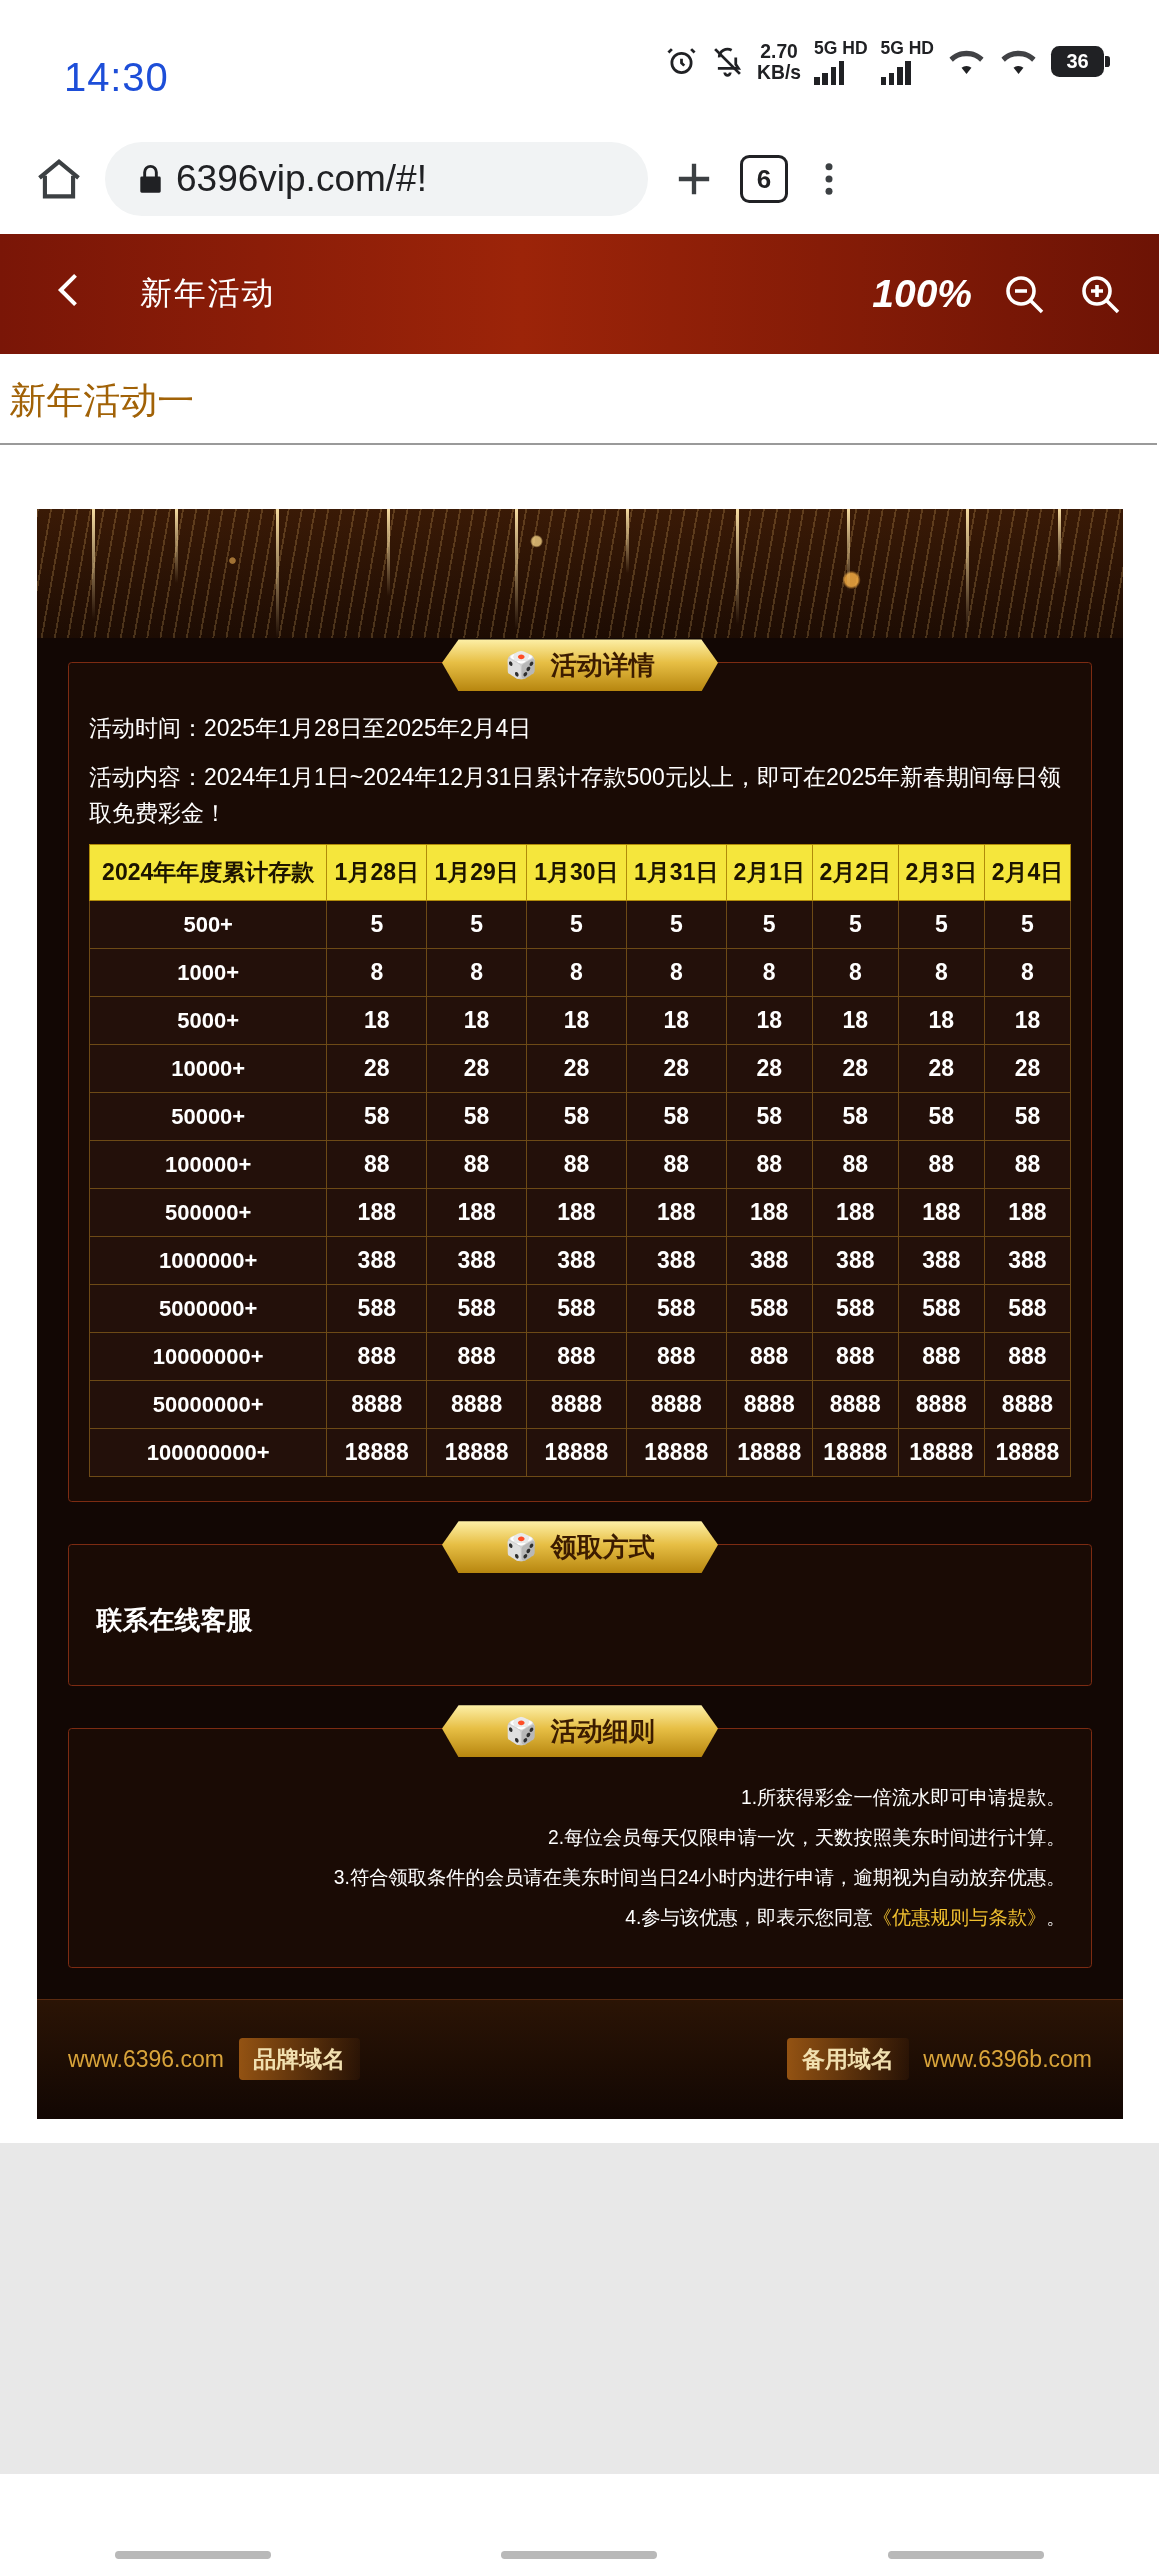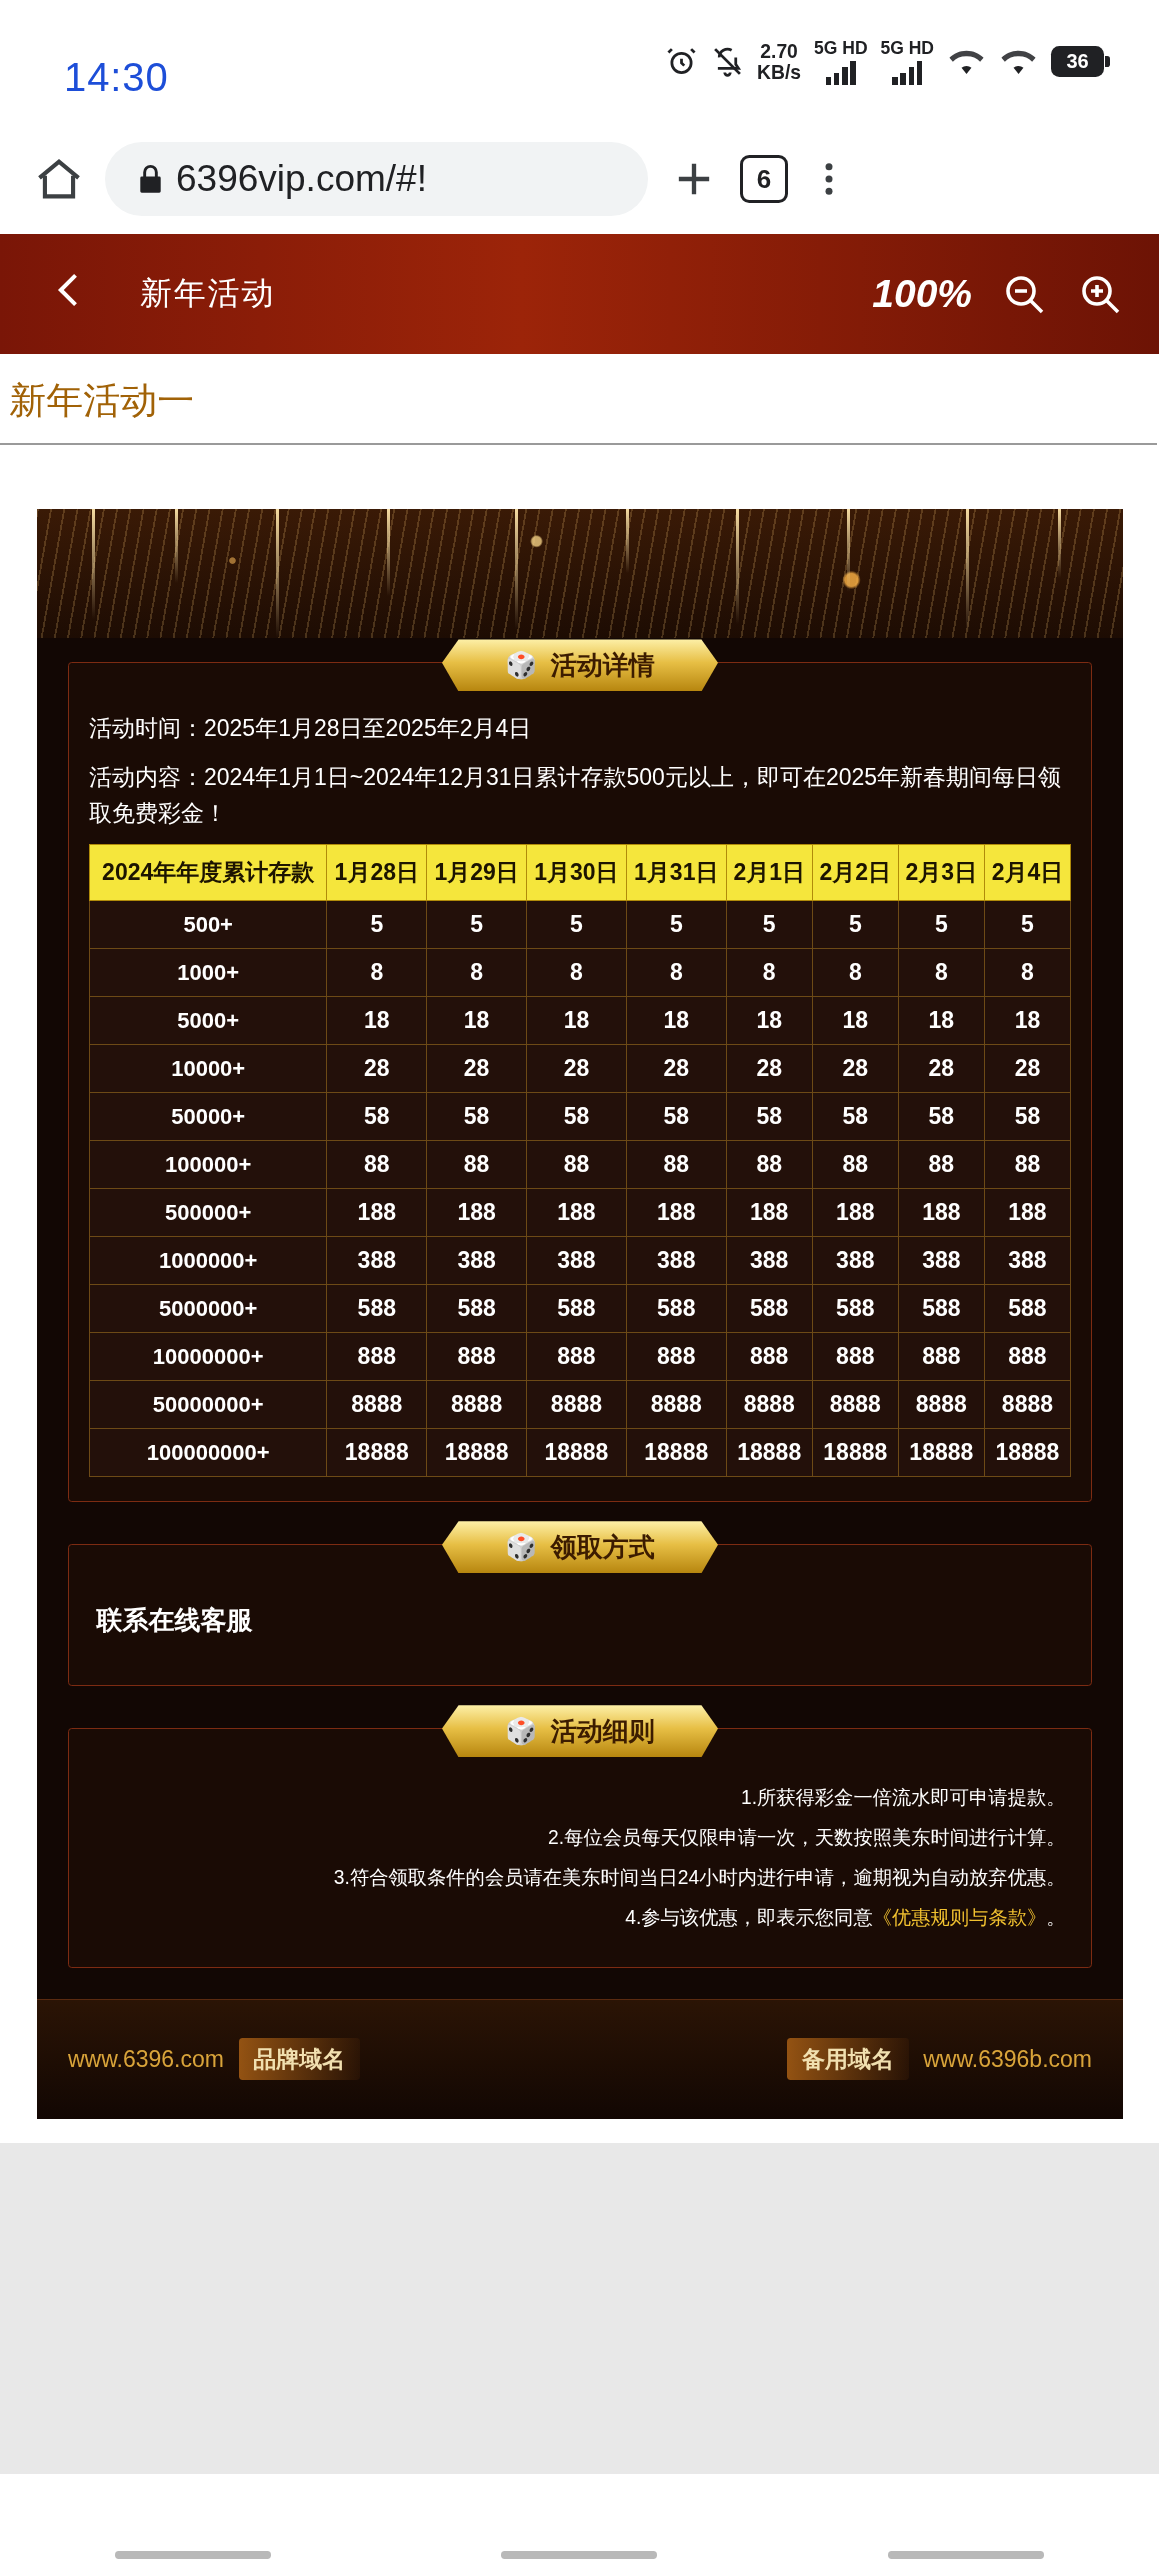--- a/index.html
+++ b/index.html
@@ -52,21 +52,21 @@
     align-items: flex-end;
     gap: 2.8px;
     height: 24px;
     margin-top: 2.8px;
   }
   .bars i { width: 5.5px; background: #202124; display: block; }
   .bars i:nth-child(1) { height: 7.4px; }
   .bars i:nth-child(2) { height: 12px; }
   .bars i:nth-child(3) { height: 17.5px; }
   .bars i:nth-child(4) { height: 24px; }
-  .sig-group { display: flex; flex-direction: column; align-items: center; }
+  .sig-group { display: flex; flex-direction: column; }
   .battery {
     width: 53px; height: 31px;
     background: #202124;
     border-radius: 8.3px;
     color: #fff;
     font-size: 20px;
     display: flex; align-items: center; justify-content: center;
     font-weight: 600;
     position: relative;
   }

